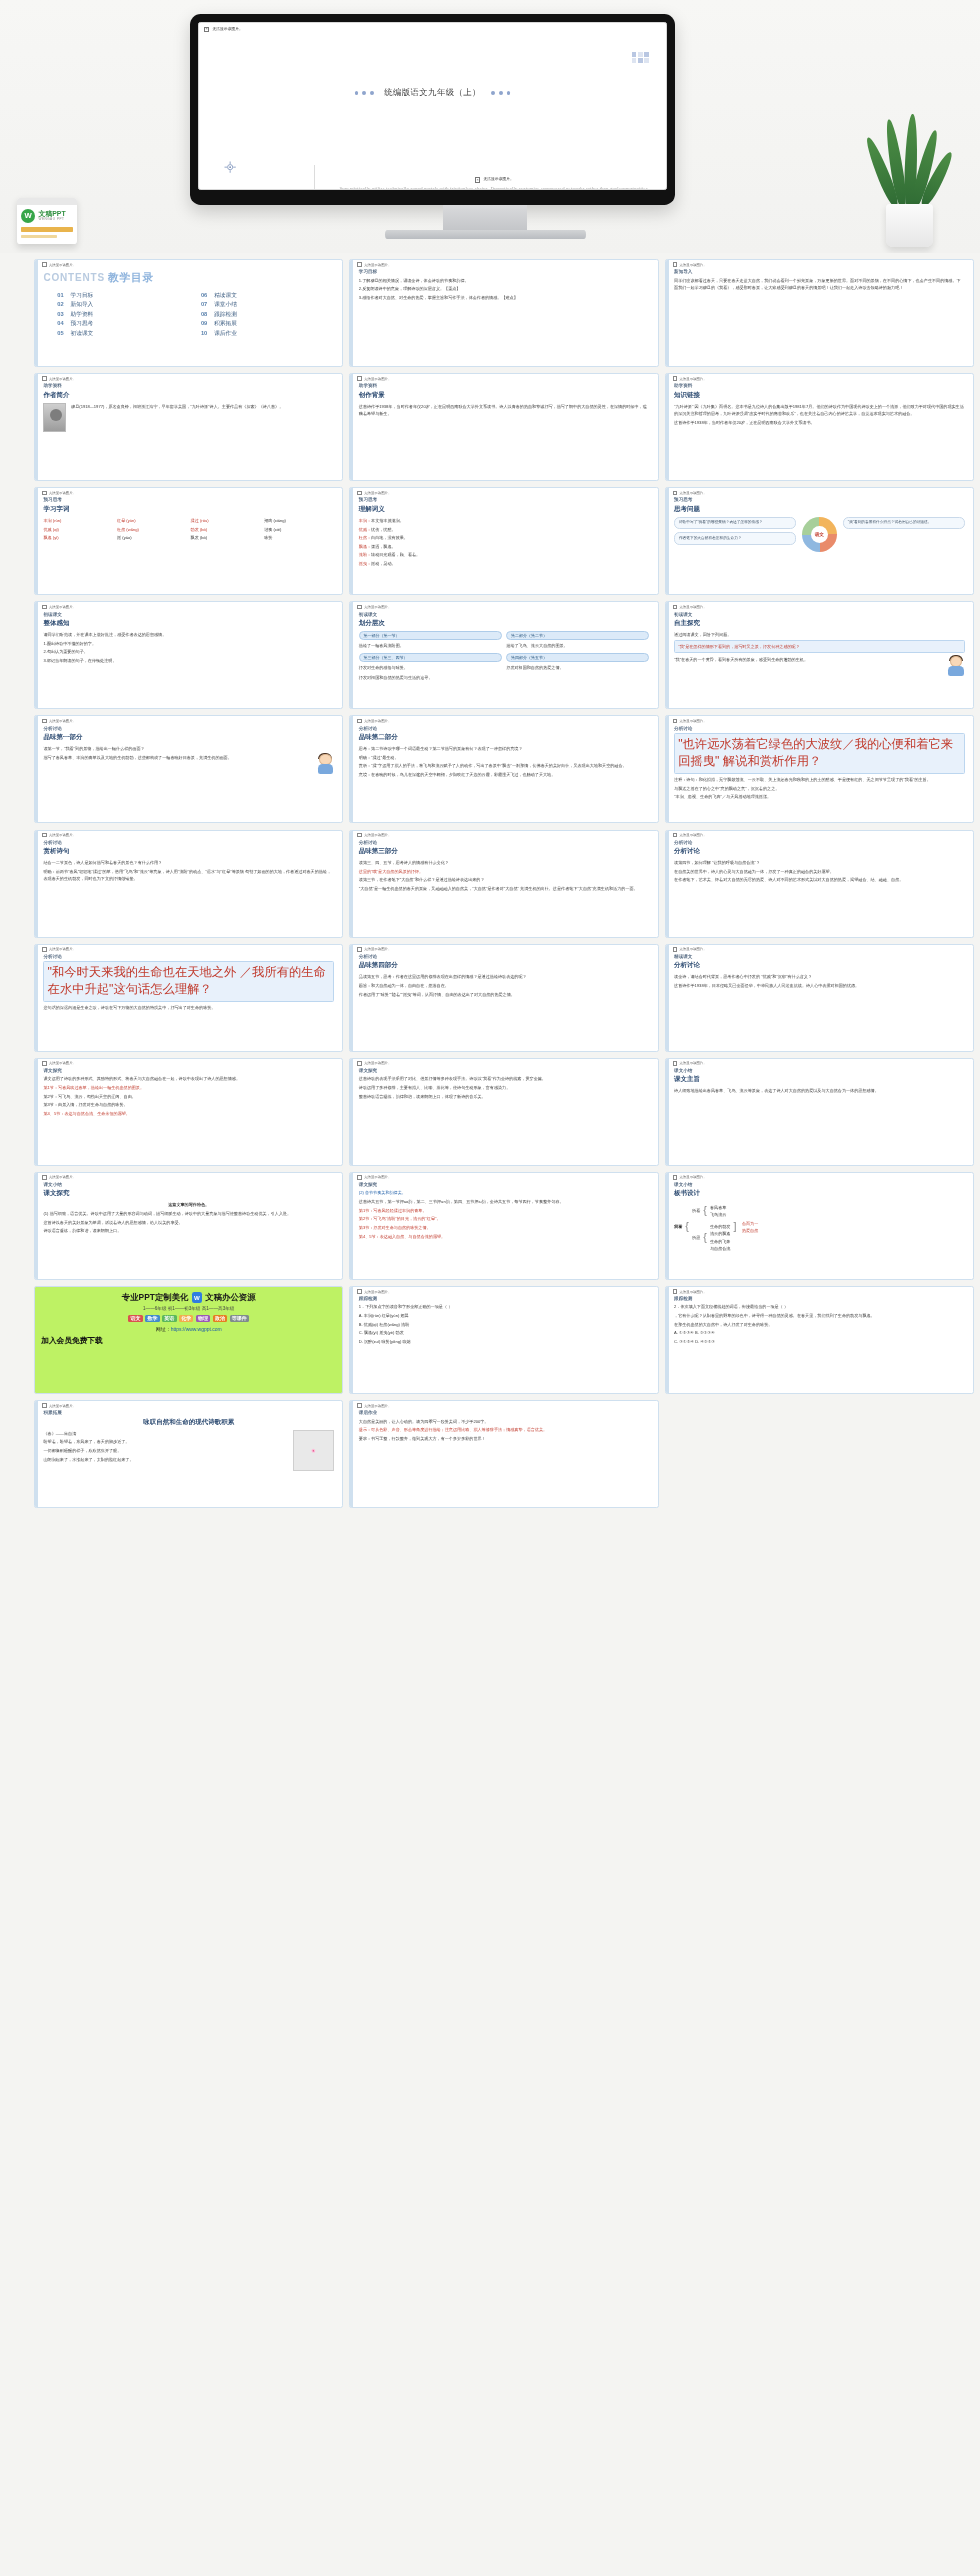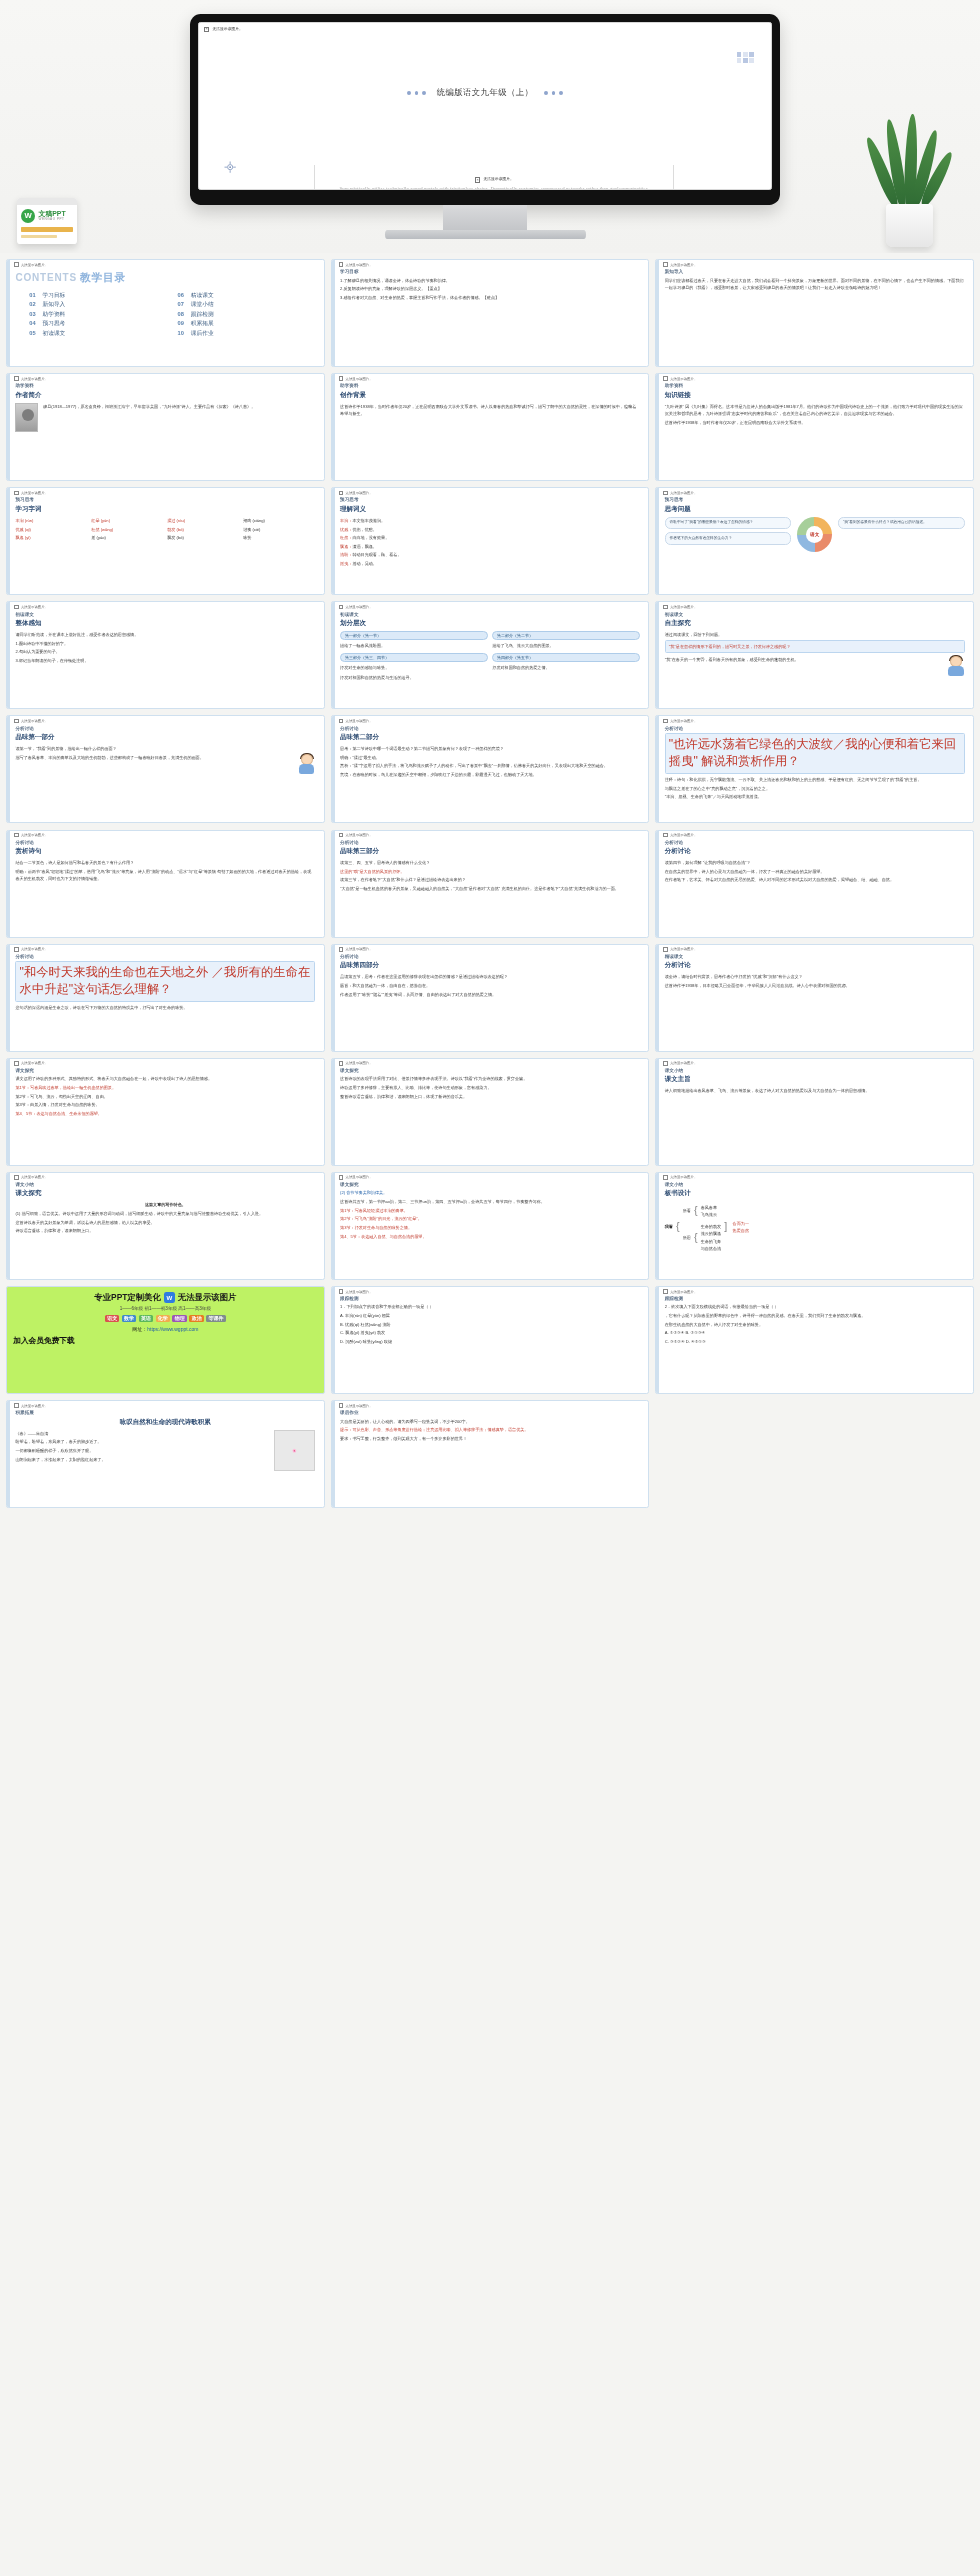--- a/index.html
+++ b/index.html
@@ -12,21 +12,21 @@
   .page { width: 980px; position: relative; }
 
   
   .hero {
     width: 980px; height: 253px;
     background: linear-gradient(180deg,#f7f7f5 0%, #f2f2f0 100%);
     position: relative; overflow: hidden;
   }
   .monitor {
     position: absolute; left: 190px; top: 13.8px;
-    width: 590px; height: 191px;
+    width: 485px; height: 191px;
     background: #111; border-radius: 10.7px;
     padding: 8.4px 8.4px 15.3px 8.4px;
     box-shadow: 0 6.1px 17px rgba(0,0,0,.18);
   }
   .screen {
     width: 100%; height: 100%;
     background: #fff; border-radius: 2.3px;
     position: relative; overflow: hidden;
     border: 0.8px solid #d8d8d8;
   }
@@ -129,20 +129,21 @@
     background: linear-gradient(180deg,#4e8f46,#2f6b34);
     border-radius: 50% 50% 45% 45%/ 60% 60% 40% 40%;
   }
 
   
   .grid {
     padding: 6.1px 6.1px 10.7px 6.1px;
     display: grid;
     grid-template-columns: repeat(3, 1fr);
     gap: 6.1px;
+    margin-left: 28px;
   }
   .thumb {
     background: #fff;
     border: 0.8px solid #cfe0ef;
     border-radius: 2.3px;
     height: 108px;
     position: relative;
     overflow: hidden;
     padding: 9.2px 8.4px 6.1px 8.4px;
   }
@@ -857,21 +858,21 @@
             <div>热爱自然</div>
           </div>
         </div>
       </div>
     </div>
 
     <div class="thumb promo">
       <div class="p1">
         <span>专业PPT定制美化</span>
         <span class="mark">W</span>
-        <span>无法显示该图片</span>
+        <span>文稿办公资源</span>
       </div>
       <div class="p2">1——6年级    初1——初3年级    高1——高3年级</div>
       <div class="subjrow">
         <span class="subj" style="background:#d9534f">语文</span>
         <span class="subj" style="background:#428bca">数学</span>
         <span class="subj" style="background:#5cb85c">英语</span>
         <span class="subj" style="background:#f0ad4e">化学</span>
         <span class="subj" style="background:#9b59b6">物理</span>
         <span class="subj" style="background:#e67e22">政治</span>
         <span class="subj" style="background:#7f8c8d">等课件</span>

